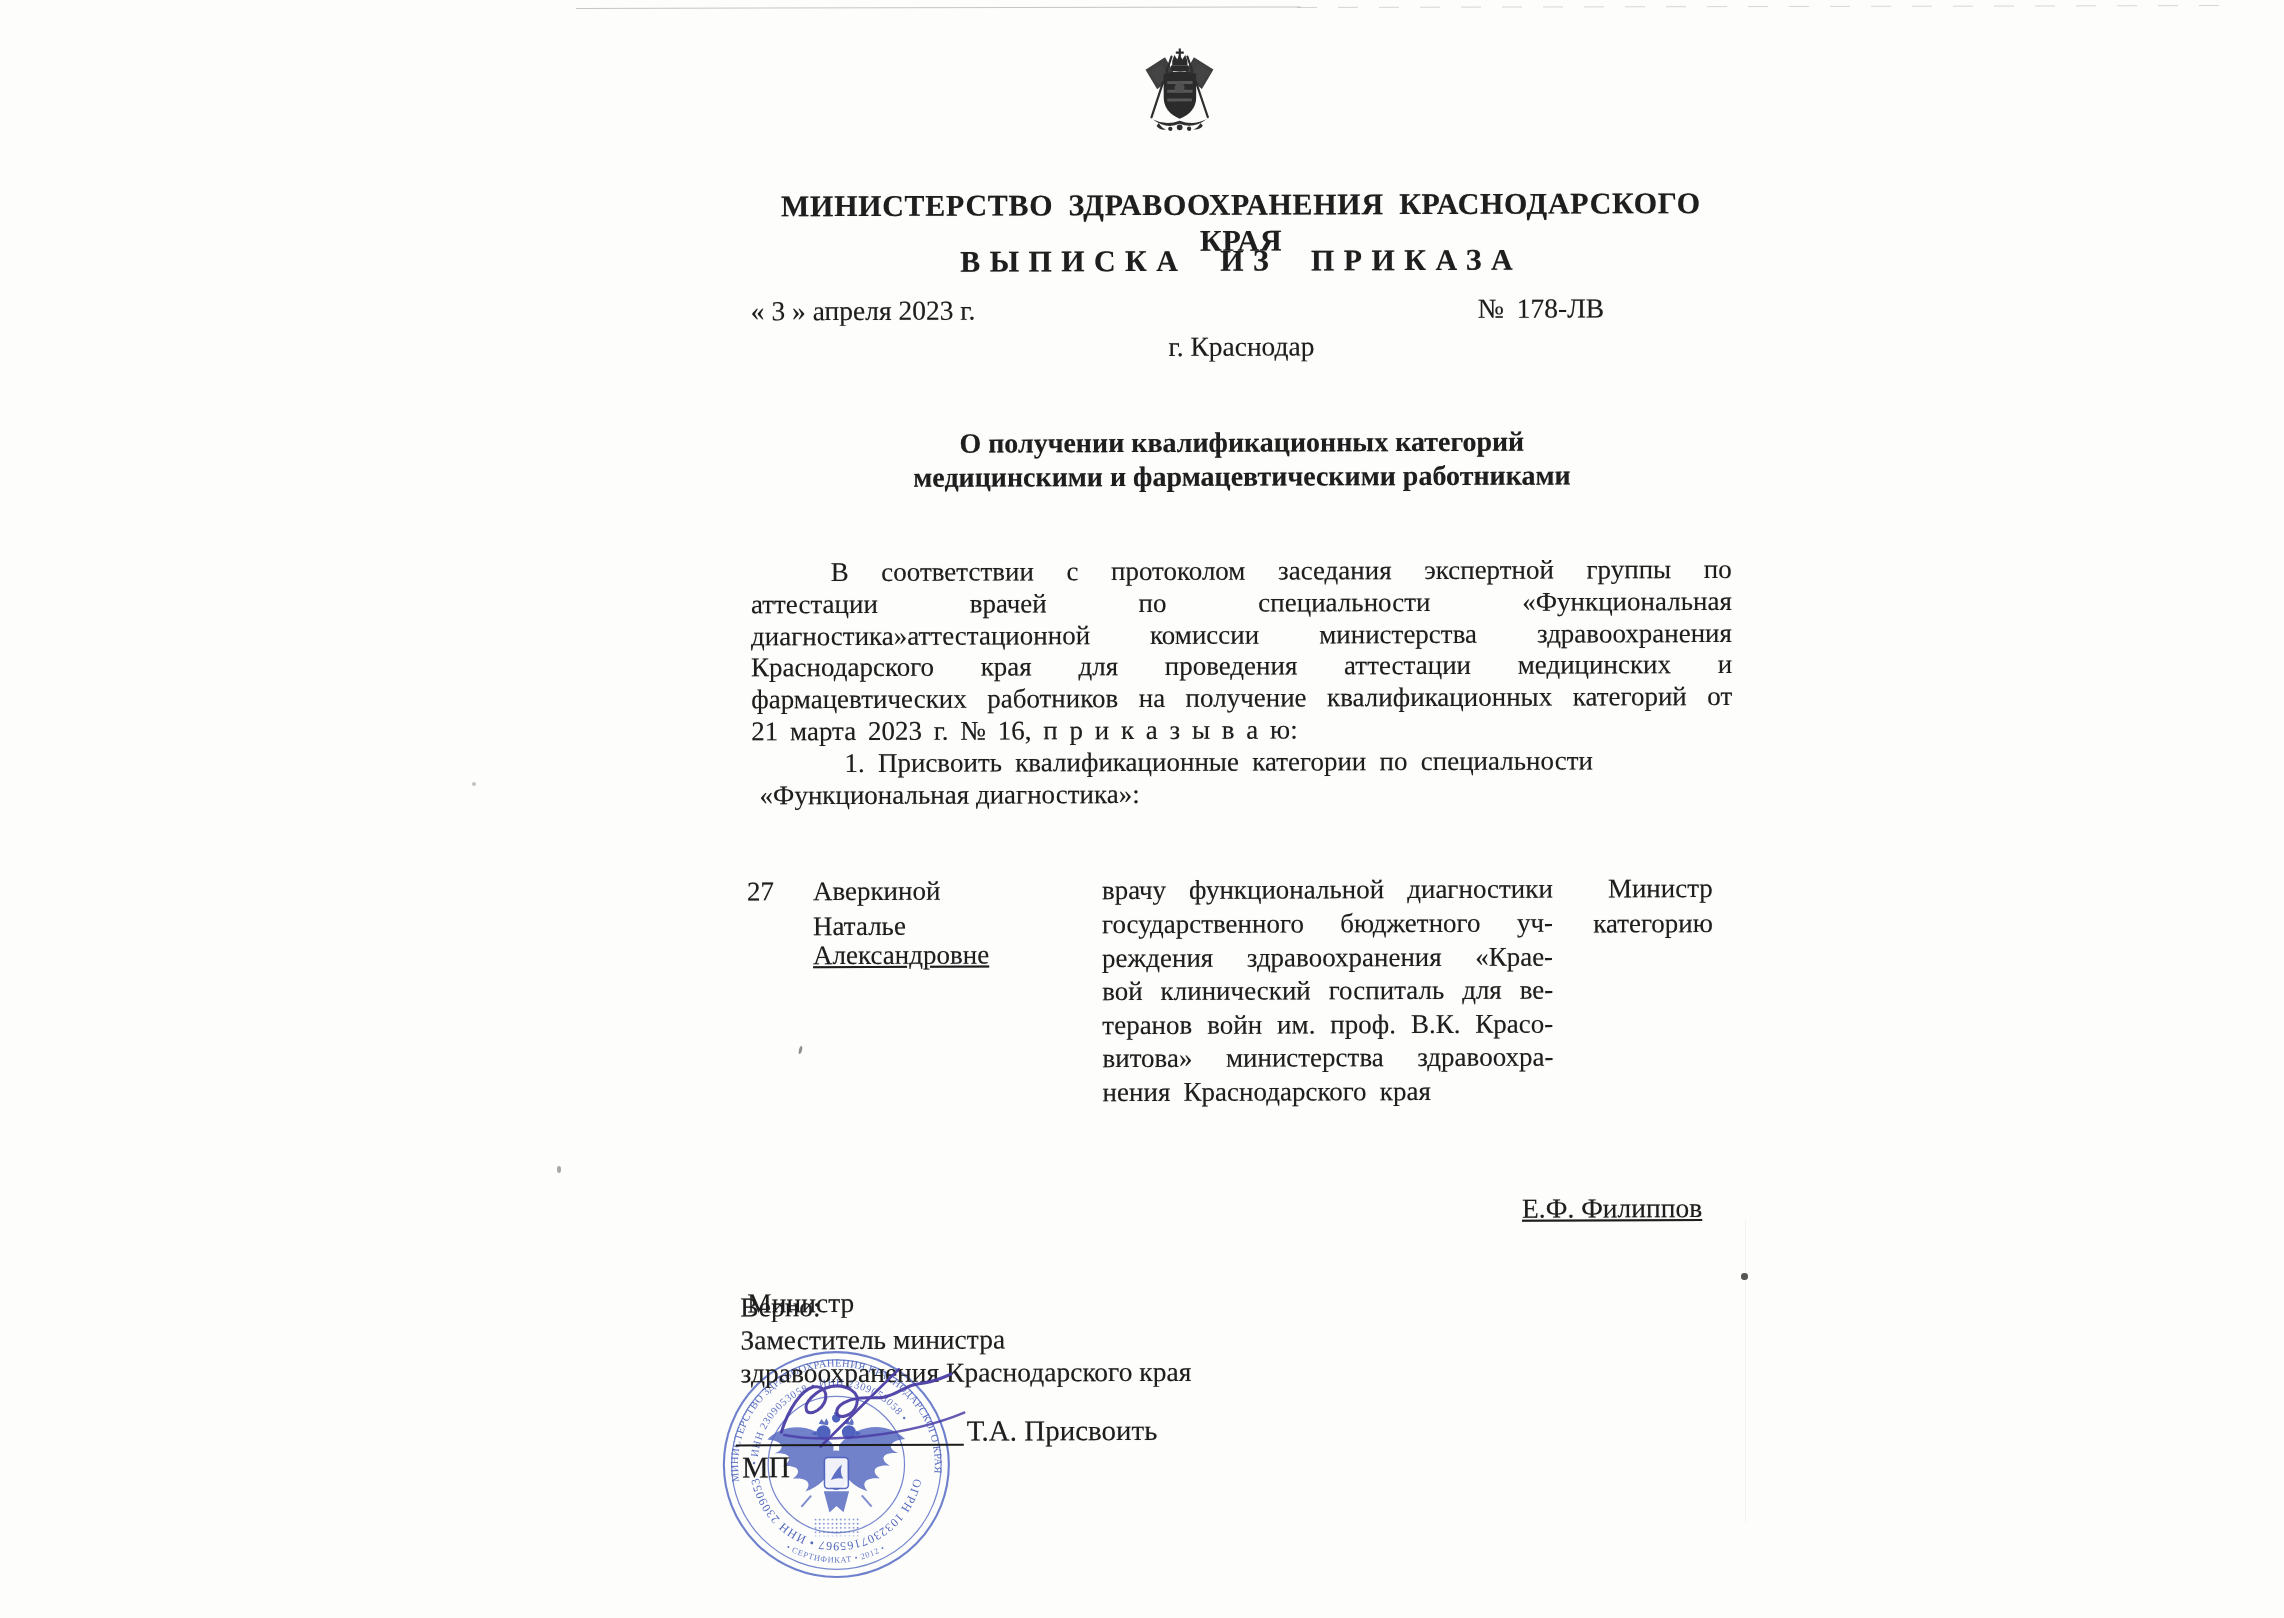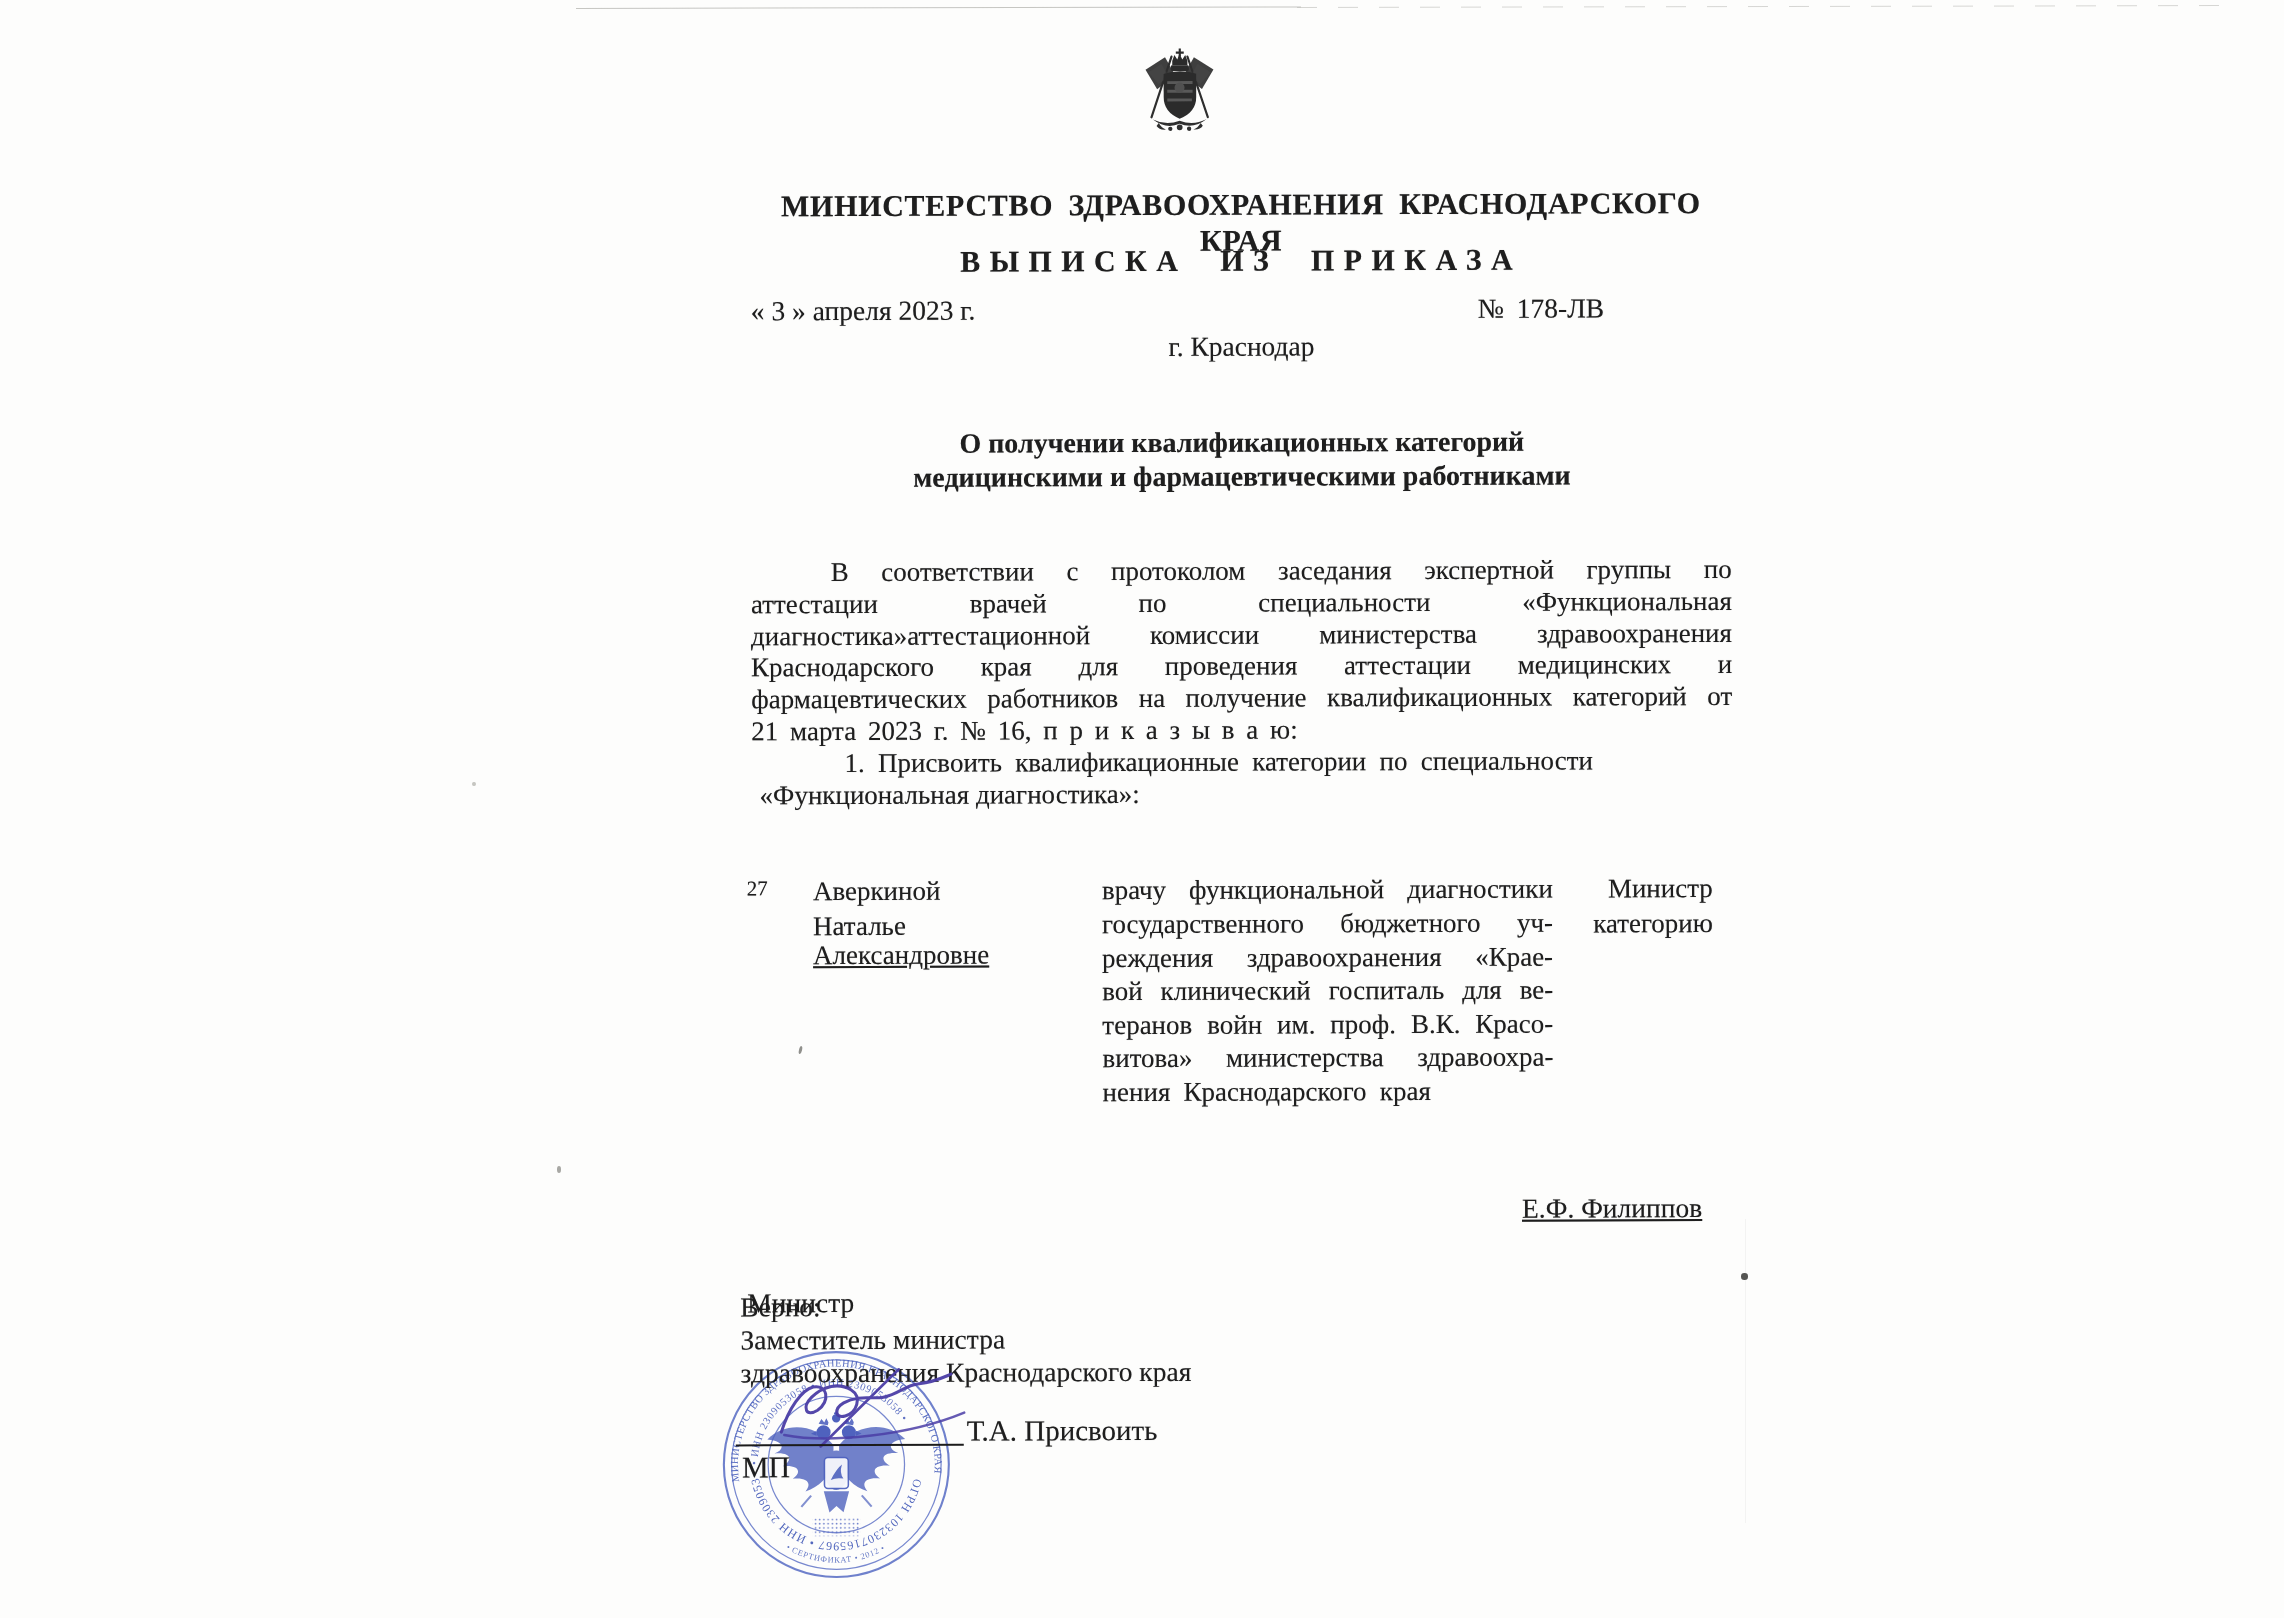--- a/index.html
+++ b/index.html
@@ -19,21 +19,21 @@
   .vypiska{
     left:751px;top:242px;width:983px;text-align:center;
     font-size:30px;font-weight:bold;letter-spacing:9.4px;word-spacing:16px;line-height:38px;
   }
   .dateline{left:752px;top:293px;font-size:27.5px;line-height:33px;text-align:right;}
   .docnum{left:1479px;top:293px;font-size:27.5px;line-height:33px;word-spacing:5.8px;}
   .city{left:751px;top:330px;width:983px;text-align:center;font-size:27.5px;line-height:33px;}
   .subject{width:983px;left:751px;text-align:center;font-size:28px;font-weight:bold;line-height:35px;}
   .bline{left:751px;width:981px;font-size:27px;line-height:32px;white-space:nowrap;}
   .bline.just{white-space:normal;text-align:justify;text-align-last:justify;}
-  .tnum{left:746px;top:875px;font-size:21px;text-align:center;}
+  .tnum{left:746px;top:875px;font-size:27px;text-align:center;}
   .tname{left:812px;width:239px;font-size:27px;}
   .tdesc{left:1101px;width:451px;font-size:27px;}
   .tdesc.just{text-align:justify;text-align-last:justify;}
   .tcat{left:1584px;width:128px;font-size:27px;text-align:right;}
   .sig-label{font-size:27.5px;}
   .line-el{background:#1c1c1c;height:2.2px;}
   .speck{position:absolute;border-radius:50%;}
   .topline{
     left:576px;top:8px;width:725px;height:1.4px;background:#b3b3af;opacity:.75;
     transform:rotate(-0.12deg);transform-origin:left center;

